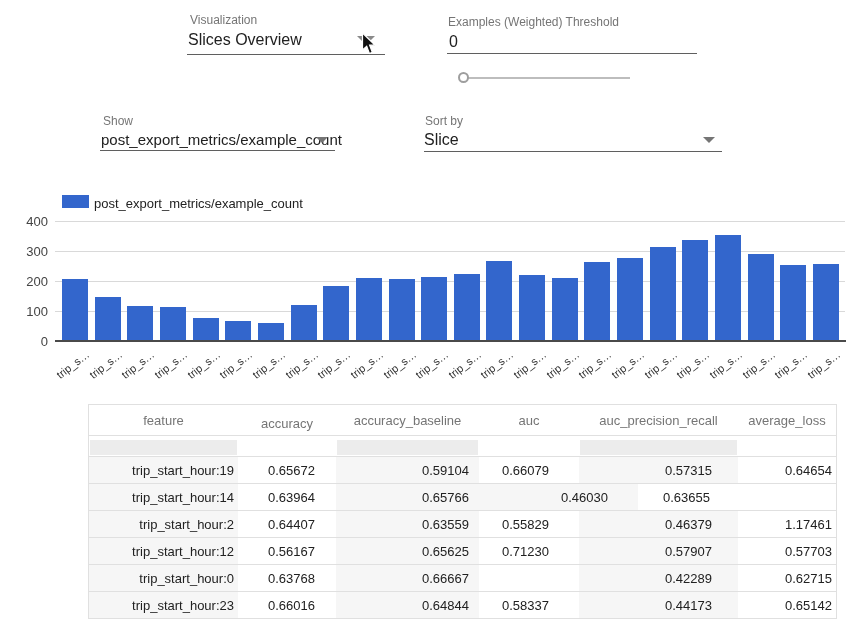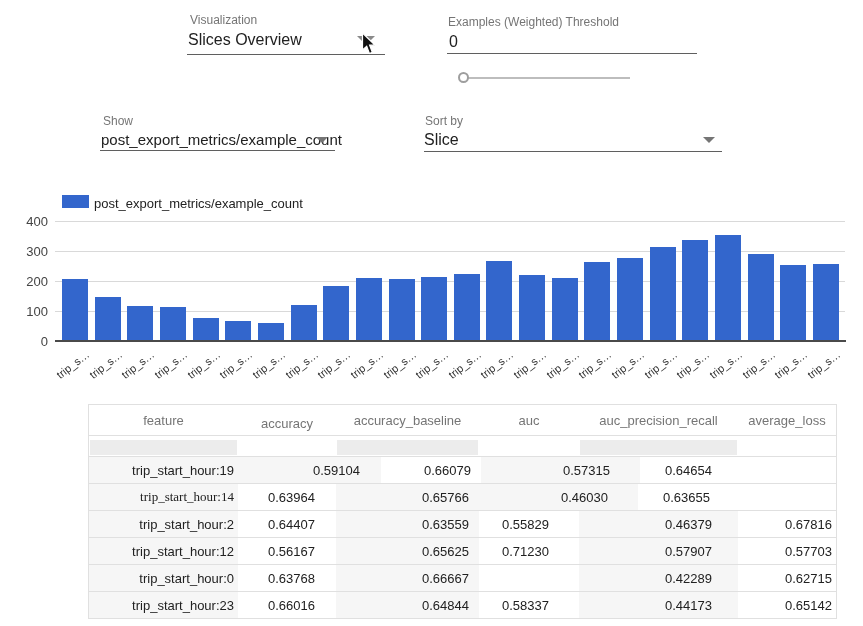--- a/index.html
+++ b/index.html
@@ -154,39 +154,40 @@
           <div class="filter-box"></div>
         </div>
         <div class="tcell" style="width: 100px;"></div>
         <div class="tcell" style="width: 159px;">
           <div class="filter-box"></div>
         </div>
         <div class="tcell" style="width: 98px;"></div>
       </div>
       <div class="trow data-row">
         <div class="tcell stripe" style="width: 149px;">trip_start_hour:19</div>
+        <div class="tcell" style="width: 98px;">0.65672</div>
         <div class="tcell stripe" style="width: 143px;">0.59104</div>
         <div class="tcell" style="width: 100px;">0.66079</div>
         <div class="tcell stripe" style="width: 159px;">0.57315</div>
         <div class="tcell" style="width: 98px;">0.64654</div>
       </div>
       <div class="trow data-row">
-        <div class="tcell stripe" style="width: 149px; font-family: Liberation Serif, serif;">trip_start_hour:14</div>
+        <div class="tcell stripe" style="width: 149px;">trip_start_hour:14</div>
         <div class="tcell" style="width: 98px;">0.63964</div>
         <div class="tcell stripe" style="width: 143px;">0.65766</div>
         <div class="tcell stripe" style="width: 159px;">0.46030</div>
         <div class="tcell" style="width: 98px;">0.63655</div>
       </div>
       <div class="trow data-row">
         <div class="tcell stripe" style="width: 149px;">trip_start_hour:2</div>
         <div class="tcell" style="width: 98px;">0.64407</div>
         <div class="tcell stripe" style="width: 143px;">0.63559</div>
         <div class="tcell" style="width: 100px;">0.55829</div>
         <div class="tcell stripe" style="width: 159px;">0.46379</div>
-        <div class="tcell" style="width: 98px;">0.67816</div>
+        <div class="tcell" style="width: 98px;">1.17461</div>
       </div>
       <div class="trow data-row">
         <div class="tcell stripe" style="width: 149px;">trip_start_hour:12</div>
         <div class="tcell" style="width: 98px;">0.56167</div>
         <div class="tcell stripe" style="width: 143px;">0.65625</div>
         <div class="tcell" style="width: 100px;">0.71230</div>
         <div class="tcell stripe" style="width: 159px;">0.57907</div>
         <div class="tcell" style="width: 98px;">0.57703</div>
       </div>
       <div class="trow data-row">

